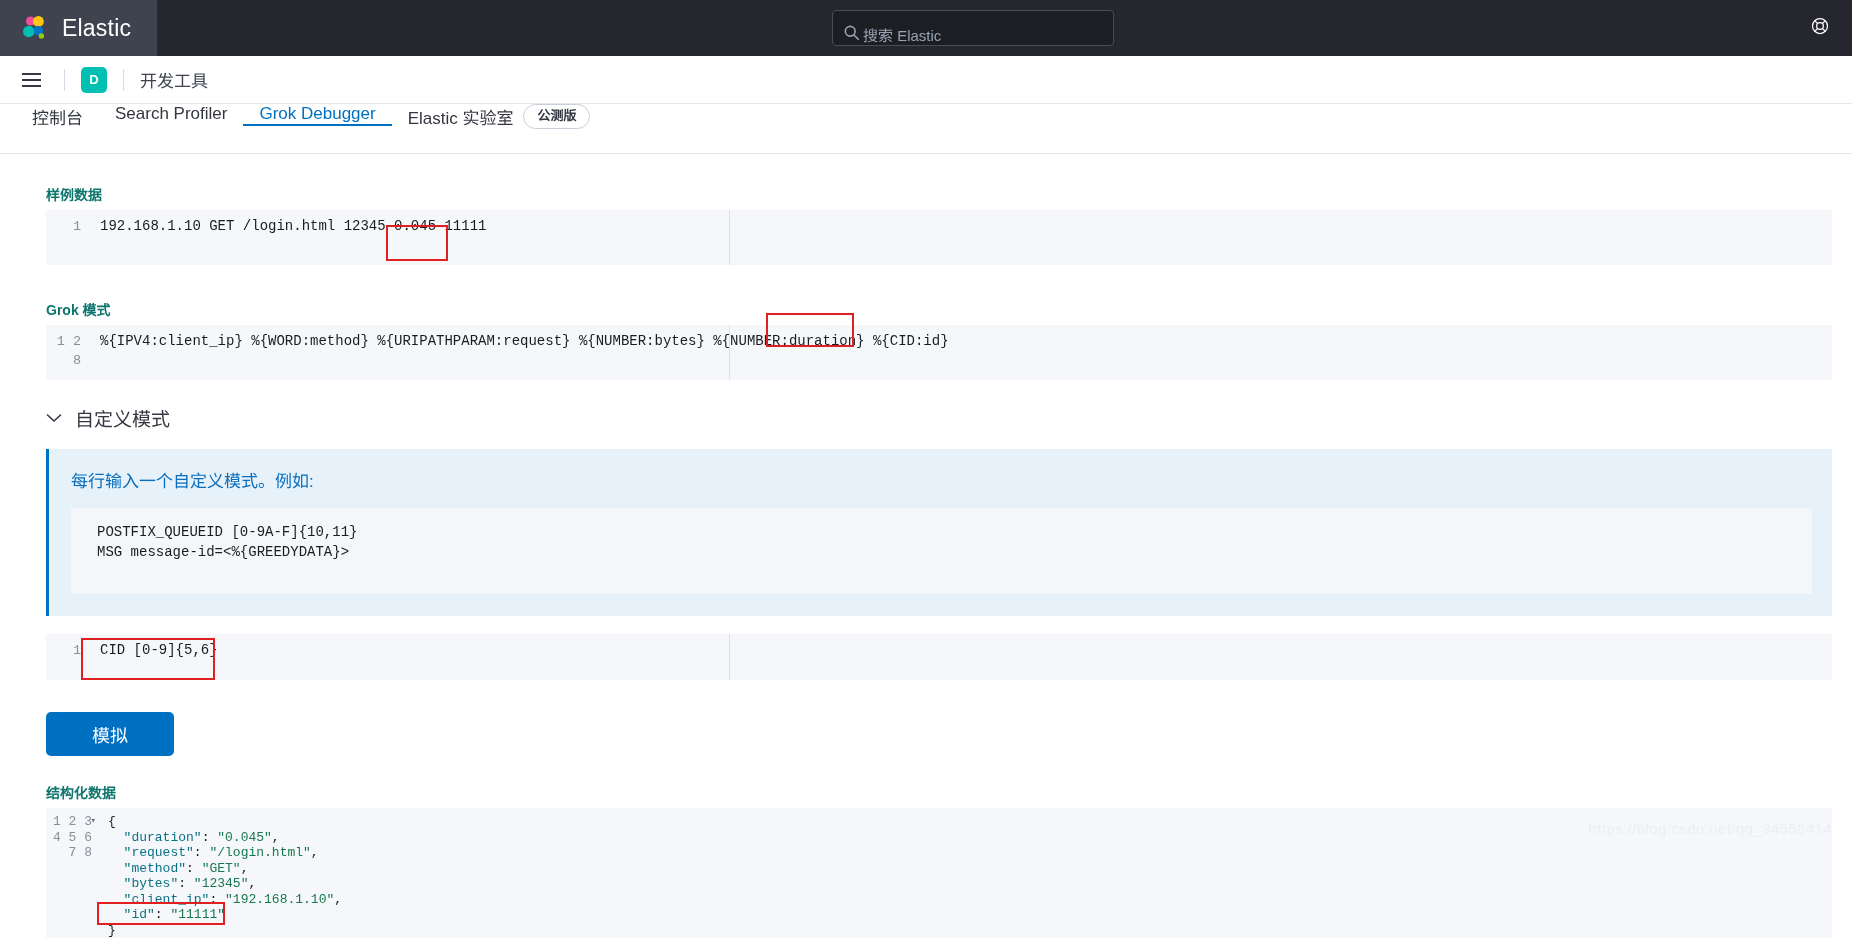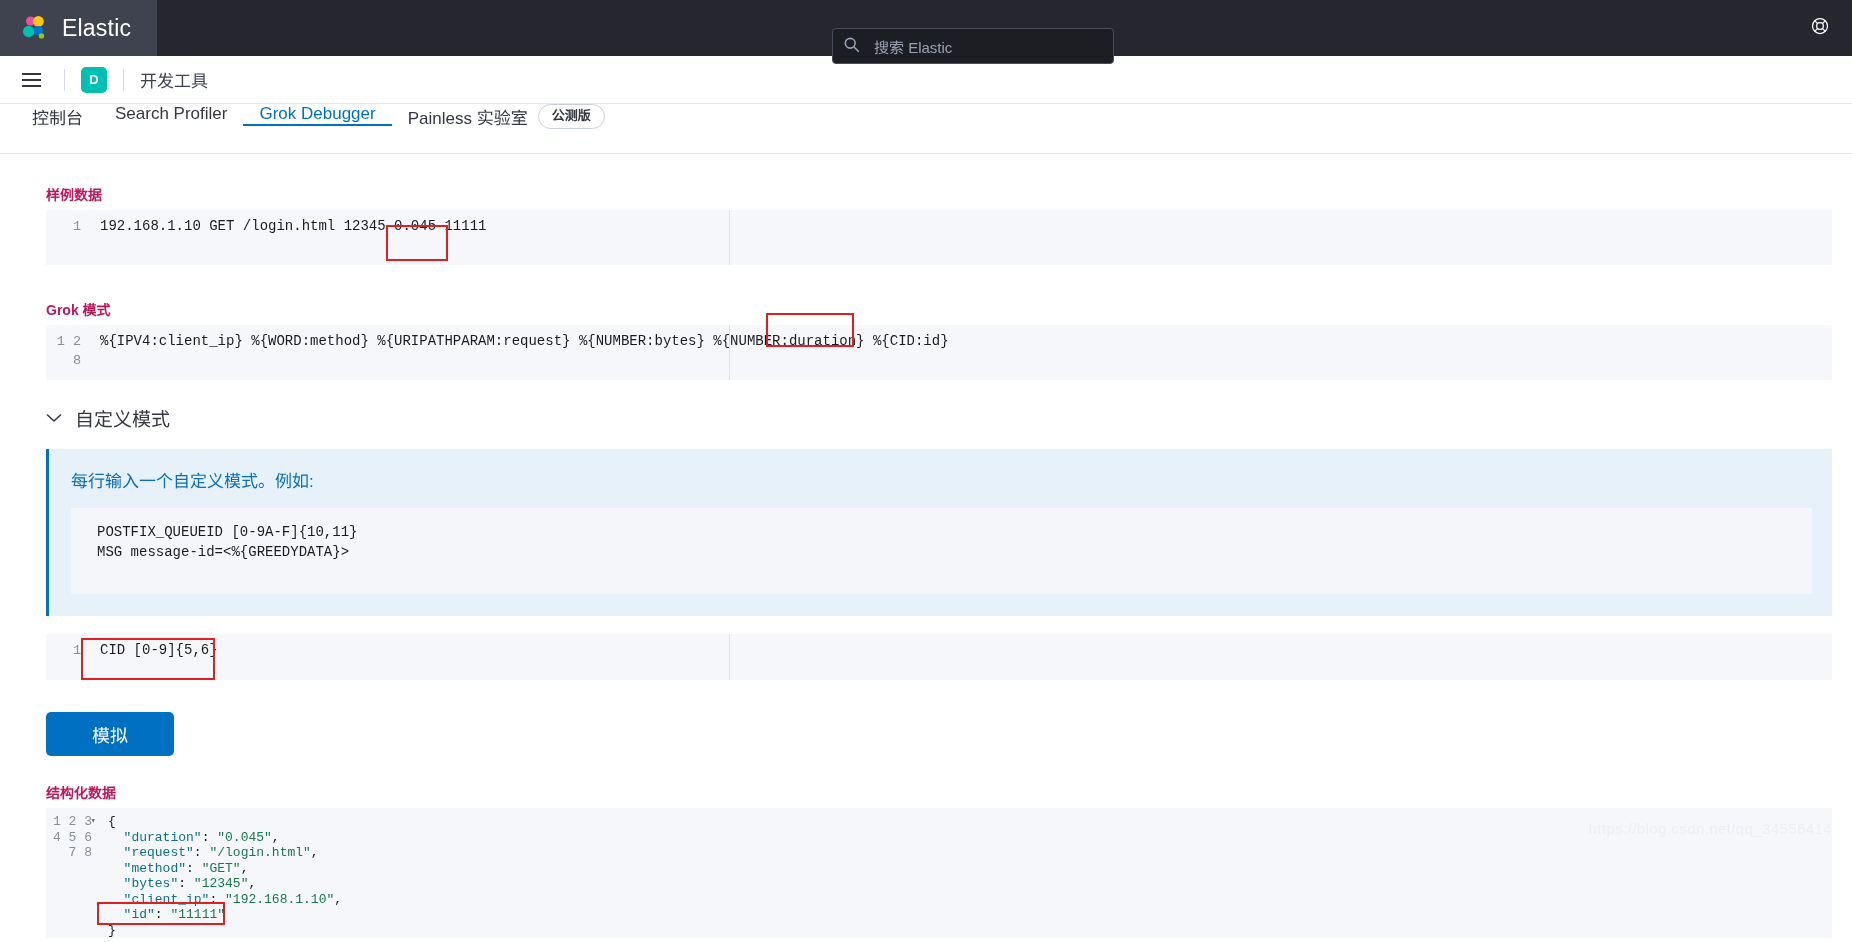--- a/index.html
+++ b/index.html
@@ -33,30 +33,30 @@
   .brand-logo { width: 28px; height: 28px; position: relative; flex: 0 0 auto; }
   .brand-name {
     color: #ffffff;
     font-size: 23px;
     letter-spacing: .2px;
   }
   .topbar-spacer { flex: 1 1 auto; }
   .global-search {
     position: absolute;
     left: 832px;
-    top: 28px;
+    top: 10px;
     width: 282px;
     height: 36px;
     background: #1d1e24;
     border: 1px solid #494c55;
     border-radius: 4px;
     display: flex;
-    align-items: center;
+    align-items: flex-end;
     padding: 0 10px;
-    gap: 14px;
+    gap: 3px;
   }
   .global-search .ph {
     color: #98a2b3;
     font-size: 15px;
     white-space: nowrap;
   }
   .topbar-right {
     position: absolute;
     right: 22px;
     top: 0; height: 56px;
@@ -117,21 +117,21 @@
     font-weight: 700;
     color: #343741;
     line-height: 1.3;
   }
 
   
   .content { padding: 30px 20px 0 46px; position: relative; }
   .field-label {
     font-size: 14px;
     font-weight: 700;
-    color: #be185d;
+    color: #0f766e;
     margin: 0 0 6px 0;
   }
 
   
   .editor {
     background: #f5f7fa;
     display: flex;
     position: relative;
     overflow: hidden;
     font-family: "Liberation Mono", "DejaVu Sans Mono", monospace;
@@ -327,21 +327,21 @@
     <div class="tab">
       <span>控制台</span>
     </div>
     <div class="tab">
       <span>Search Profiler</span>
     </div>
     <div class="tab active">
       <span>Grok Debugger</span>
     </div>
     <div class="tab">
-      <span>Painless 实验室</span>
+      <span>Elastic 实验室</span>
       <span class="beta-badge">公测版</span>
     </div>
   </div>
 
   <div class="content">
 
     
     <div class="field-label">样例数据</div>
     <div class="editor editor-sample">
       <div class="gutter">1</div>

